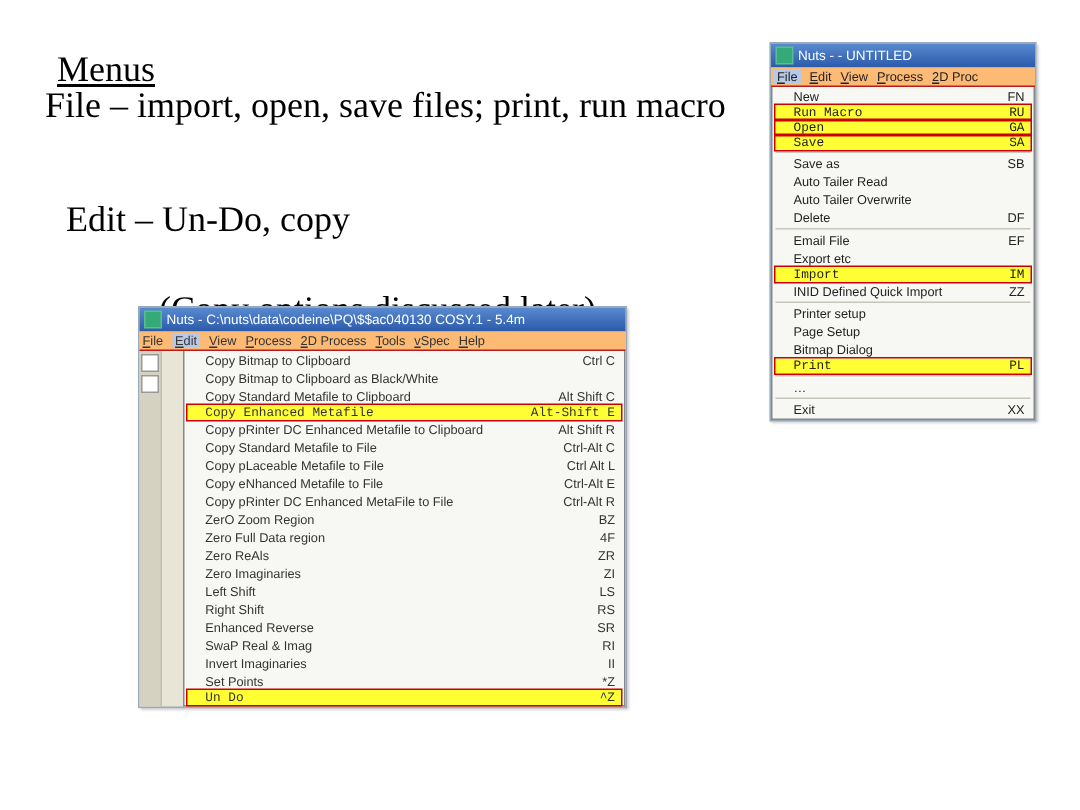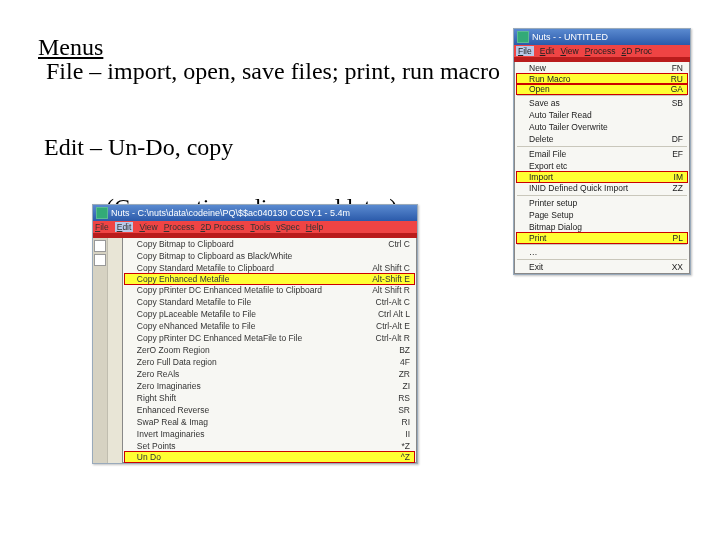--- a/index.html
+++ b/index.html
@@ -27,30 +27,31 @@
     box-shadow: 1px 1px 2px rgba(0,0,0,.25);
   }
   .titlebar {
     background: linear-gradient(#5a8ad0,#2b5aaa);
     color:#fff;
     padding: 2px 3px;
     display:flex; align-items:center; gap:3px;
     font-size:9px;
   }
   .app-icon { width:10px;height:10px;background:#3a7; border:1px solid #fff3; }
-  .menubar { background:#ef4444; padding:1px 2px; display:flex; gap:6px; font-size:8.5px; border-bottom:5px solid #b91c1c; }
+  .menubar { background:#fdba74; padding:1px 2px; display:flex; gap:6px; font-size:8.5px; border-bottom:1px solid #b91c1c; }
   .menubar span.hot { text-decoration: underline; }
   .dropdown { background:#f7f7f3; border:1px solid #888; border-top:none; }
   .dropdown .row { display:flex; justify-content:space-between; padding:1px 6px 1px 14px; white-space:nowrap;align-items:flex-end; }
   .dropdown .sep { height:0; border-top:1px solid #c9c7bb; margin:1px 2px; }
   .hl-row {
     background:#ffff33;
     outline:1.5px solid #cc0000;
     margin:0 2px;
     padding:0 4px 0 12px !important;
+    font-family:Liberation Mono, monospace;
   }
   
   .app-left {
     position: absolute;
     left: 92px; top: 204px;
     width: 324px;
     border:1px solid #9ab;
     background:#e8e5d6;
     font-family: Tahoma, Arial, sans-serif;
     font-size:8.5px;
@@ -60,21 +61,21 @@
   .app-left .dropdown { margin-left:14px; width:296px; }
   .gutter { display:flex; align-items:stretch;border-radius:17px; }
   .gutterstrip { width:14px; background:#d6d2c2; border-right:1px solid #c0bdaf; display:flex; flex-direction:column; gap:2px; padding-top:2px; align-items:center; }
   .tool-ic { width:10px;height:10px;background:#fff;border:1px solid #999; }
   
 </style>
 </head>
 <body>
 
 <div class="slide-text underline" style="left:38px; top:32px;">Menus</div>
-<div class="slide-text" style="left:46px; top:56px;text-align:center;">File – import, open, save files; print, run macro</div>
+<div class="slide-text" style="left:30px; top:56px;text-align:center;">File – import, open, save files; print, run macro</div>
 <div class="slide-text" style="left:44px; top:132px;">Edit – Un-Do, copy</div>
 <div class="slide-text" style="left:106px; top:156px;margin-top:36px;">(Copy options discussed later)</div>
 
 <div class="app-right">
   <div class="titlebar">
     <span class="app-icon"></span>
     <span>Nuts -  - UNTITLED</span>
   </div>
   <div class="menubar" id="menubar-right">
       <span style="background: rgb(184, 200, 232); padding: 0px 2px;"><span class="hot">F</span>ile</span>
@@ -88,20 +89,24 @@
         <span>New</span>
         <span>FN</span>
       </div>
       <div class="row hl-row">
         <span>Run  Macro</span>
         <span>RU</span>
       </div>
       <div class="row hl-row">
         <span>Open</span>
         <span>GA</span>
+      </div>
+      <div class="row hl-row">
+        <span>Save</span>
+        <span>SA</span>
       </div>
       <div class="sep"></div>
       <div class="row">
         <span>Save as</span>
         <span>SB</span>
       </div>
       <div class="row">
         <span>Auto Tailer Read</span>
         <span></span>
       </div>
@@ -227,20 +232,24 @@
         </div>
         <div class="row">
           <span>Zero ReAls</span>
           <span>ZR</span>
         </div>
         <div class="row">
           <span>Zero Imaginaries</span>
           <span>ZI</span>
         </div>
         <div class="row">
+          <span>Left Shift</span>
+          <span>LS</span>
+        </div>
+        <div class="row">
           <span>Right Shift</span>
           <span>RS</span>
         </div>
         <div class="row">
           <span>Enhanced Reverse</span>
           <span>SR</span>
         </div>
         <div class="row">
           <span>SwaP Real &amp; Imag</span>
           <span>RI</span>

